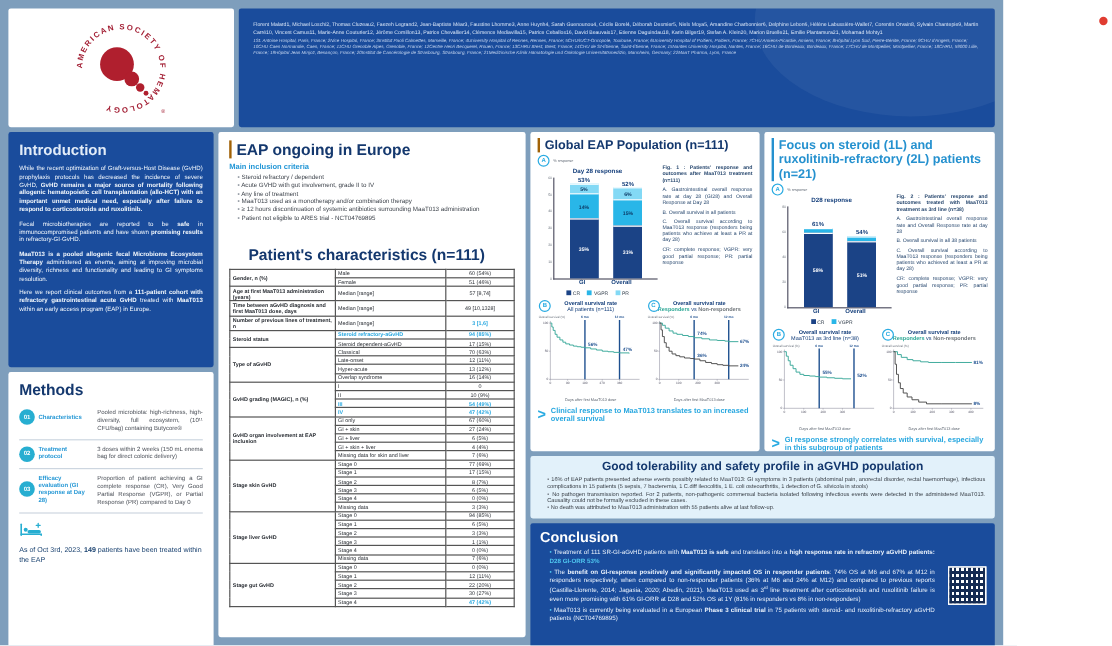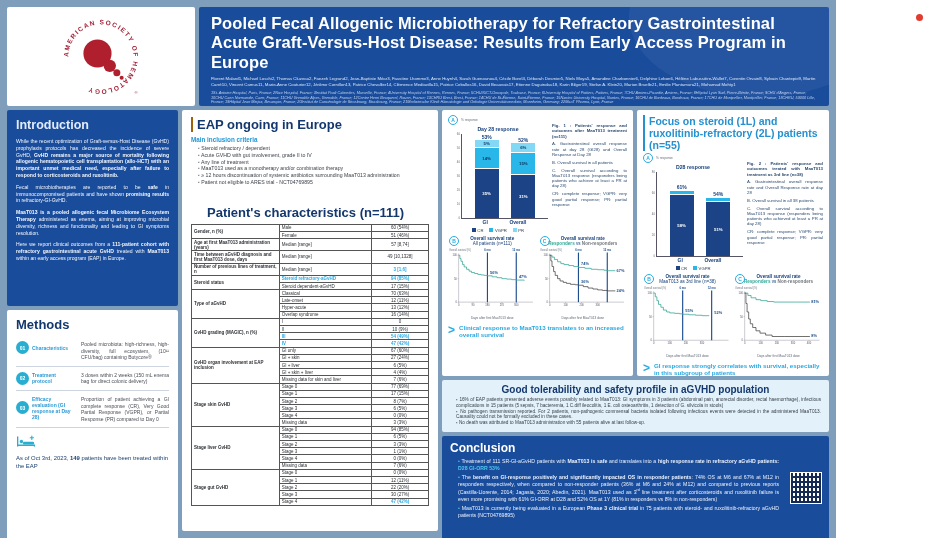--- a/index.html
+++ b/index.html
@@ -136,21 +136,20 @@
           <circle cx="60" cy="60" r="7"></circle>
           <circle cx="68" cy="68" r="4"></circle>
           <circle cx="73.5" cy="73.5" r="2.3"></circle>
         </g>
         <text x="88" y="92" font-size="5" fill="#a31f34">®</text>
       </svg>
     </div>
 
     <div class="panel header-panel navy">
       <div class="header-swoosh"></div>
-      <div class="title">Pooled Fecal Allogenic Microbiotherapy for Refractory Gastrointestinal Acute Graft-Versus-Host Disease: Results from Early Access Program in Europe</div>
       <div class="authors">Florent Malard1, Michael Loschi2, Thomas Cluzeau2, Faezeh Legrand2, Jean-Baptiste Méar3, Faustine Lhomme3, Anne Huynh4, Sarah Guenounou4, Cécile Borel4, Déborah Desmier5, Niels Moya5, Amandine Charbonnier6, Delphine Lebon6, Hélène Labussière-Wallet7, Corentin Orvain8, Sylvain Chantepie9, Martin Carré10, Vincent Camus11, Marie-Anne Couturier12, Jérôme Cornillon13, Patrice Chevallier14, Clémence Mediavilla15, Patrice Ceballos16, David Beauvais17, Etienne Daguindau18, Karin Bilger19, Stefan A. Klein20, Marion Bruelle21, Emilie Plantamura21, Mohamad Mohty1</div>
       <div class="affil">1St. Antoine Hospital, Paris, France; 2Nice Hospital, France; 3Institut Paoli Calmettes, Marseille, France; 4University Hospital of Rennes, Rennes, France; 5CHU/IUCT-Oncopole, Toulouse, France; 6University Hospital of Poitiers, Poitiers, France; 7CHU Amiens-Picardie, Amiens, France; 8Hôpital Lyon Sud, Pierre-Bénite, France; 9CHU d'Angers, France; 10CHU Caen Normandie, Caen, France; 11CHU Grenoble Alpes, Grenoble, France; 12Centre Henri Becquerel, Rouen, France; 13CHRU Brest, Brest, France; 14CHU de St-Étienne, Saint-Étienne, France; 15Nantes University Hospital, Nantes, France; 16CHU de Bordeaux, Bordeaux, France; 17CHU de Montpellier, Montpellier, France; 18CHRU, 59000 Lille, France; 19Hôpital Jean Minjoz, Besançon, France; 20Institut de Cancérologie de Strasbourg, Strasbourg, France; 21Medizinische Klinik Hämatologie und Onkologie Universitätsmedizin, Mannheim, Germany; 22MaaT Pharma, Lyon, France</div>
     </div>
 
     <div class="panel intro-panel navy">
       <div class="intro-h">Introduction</div>
       <div class="intro-body">
           <p><span>While the recent optimization of Graft-versus-Host Disease (GvHD) prophylaxis protocols has decreased the incidence of severe GvHD, </span><span class="r-b">GvHD remains a major source of mortality following allogenic hematopoietic cell transplantation (allo-HCT) with an important unmet medical need, especially after failure to respond to corticosteroids and ruxolitinib.</span></p>
           <p><span>Fecal microbiotherapies are reported to be </span><span class="r-b">safe</span><span> in immunocompromised patients and have shown </span><span class="r-b">promising results</span><span> in refractory-GI-GvHD.</span></p>
           <p><span class="r-b">MaaT013 is a pooled allogenic fecal Microbiome Ecosystem Therapy</span><span> administered as enema, aiming at improving microbial diversity, richness and functionality and leading to GI symptoms resolution.</span></p>
@@ -368,20 +367,21 @@
             </tr>
             <tr>
               <td class="lab">Stage 4</td>
               <td class="val hl">47 (42%)</td>
             </tr>
           </tbody>
         </table>
     </div>
 
     <div class="panel global-panel">
+      <div class="sec-h small">Global EAP Population (n=111)</div>
       <div class="fig-row">
         <div class="barchart">
             <div class="bc-head">
               <span class="badge">A</span>
               <span class="bc-ylab">% response</span>
             </div>
             <div class="bc-title">Day 28 response</div>
             <div class="bc-plot">
               <span class="bc-ytick" style="bottom: -2px;">0</span>
               <span class="bc-ytick" style="bottom: 12px;">10</span>
@@ -484,21 +484,21 @@
               <text x="87.69047619047619" y="50.28" font-size="4.4" font-weight="bold" fill="#1d4f8f" font-family="Liberation Sans, sans-serif">24%</text>
             </svg><div class="sv-xlabel">Days after first MaaT013 dose</div></div>
       </div>
       <div class="arrow-row">
         <span class="chev">&gt;</span>
         <span class="arrow-text">Clinical response to MaaT013 translates to an increased overall survival</span>
       </div>
     </div>
 
     <div class="panel focus-panel">
-      <div class="sec-h small cyan">Focus on steroid (1L) and ruxolitinib-refractory (2L) patients (n=55)</div>
+      <div class="sec-h small cyan">Focus on steroid (1L) and ruxolitinib-refractory (2L) patients (n=21)</div>
       <div class="fig-row">
         <div class="barchart">
             <div class="bc-head">
               <span class="badge">A</span>
               <span class="bc-ylab">% response</span>
             </div>
             <div class="bc-title">D28 response</div>
             <div class="bc-plot">
               <span class="bc-ytick" style="bottom: -2px;">0</span>
               <span class="bc-ytick" style="bottom: 19px;">20</span>

